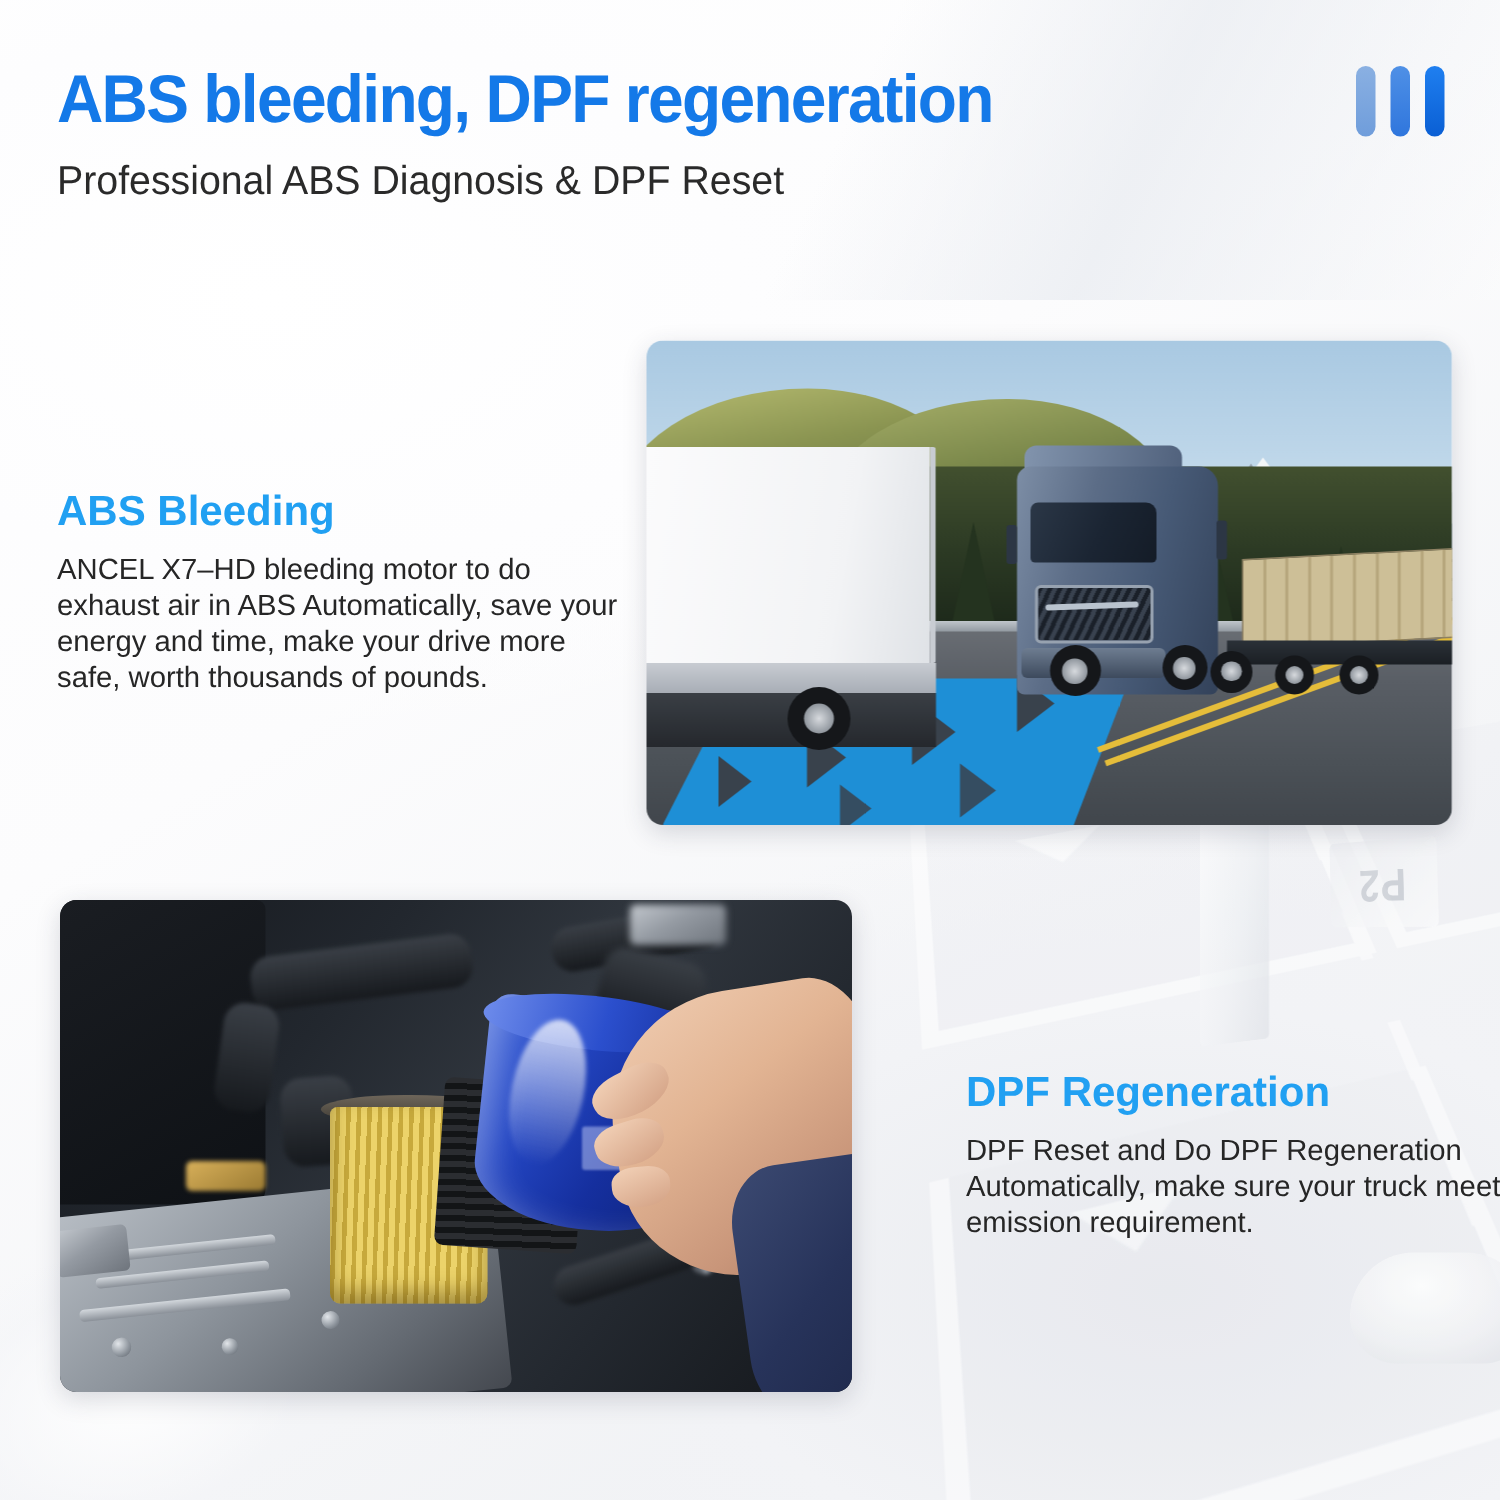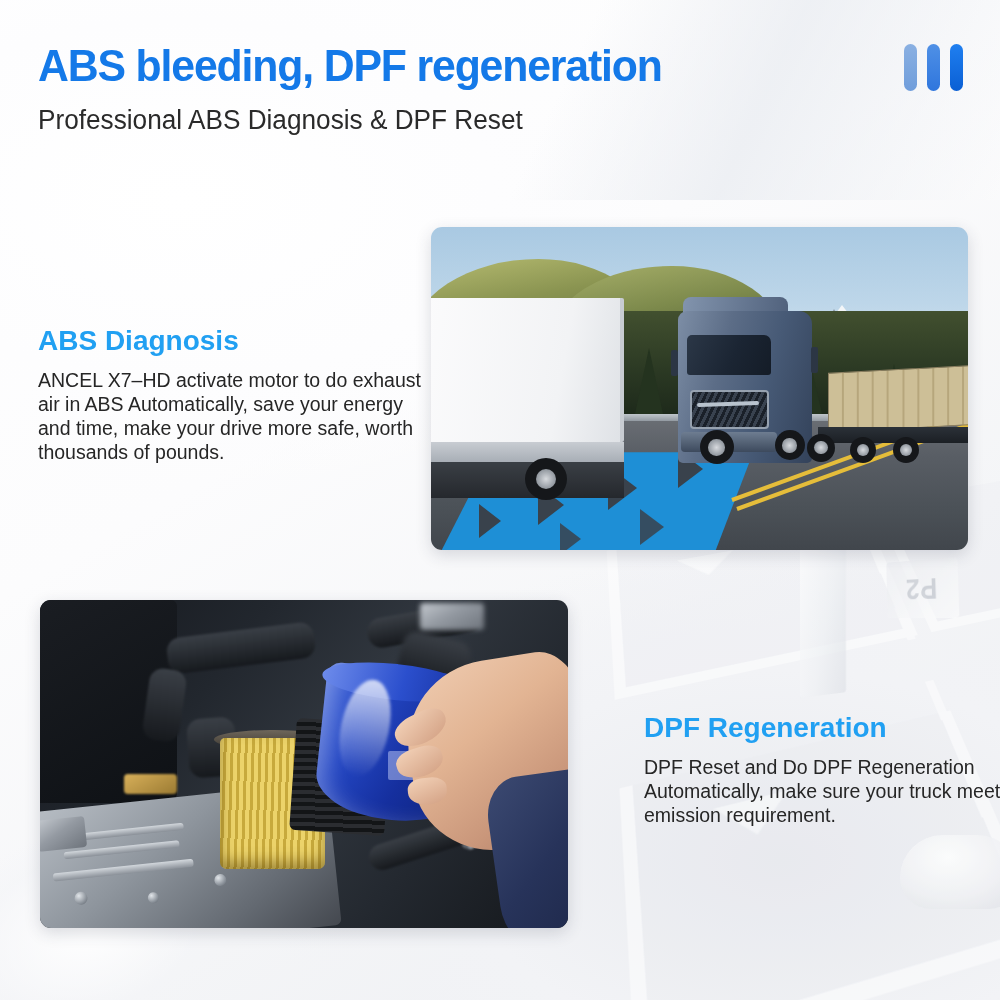--- a/index.html
+++ b/index.html
@@ -218,22 +218,22 @@
 
   <div class="title">ABS bleeding, DPF regeneration</div>
   <div class="subtitle">Professional ABS Diagnosis &amp; DPF Reset</div>
   <div class="bars">
     <i></i>
     <i></i>
     <i></i>
   </div>
 
   <div id="abs-block">
-    <div class="blk-h">ABS Diagnosis</div>
-    <div class="blk-p">ANCEL X7–HD activate motor to do exhaust air in ABS Automatically, save your energy and time, make your drive more safe, worth thousands of pounds.</div>
+    <div class="blk-h">ABS Bleeding</div>
+    <div class="blk-p">ANCEL X7–HD bleeding motor to do exhaust air in ABS Automatically, save your energy and time, make your drive more safe, worth thousands of pounds.</div>
   </div>
 
   <div id="dpf-block">
     <div class="blk-h">DPF Regeneration</div>
     <div class="blk-p">DPF Reset and Do DPF Regeneration Automatically, make sure your truck meet emission requirement.</div>
   </div>
 
   <div class="photo" id="photo-truck">
     <div class="ph">
       <div class="sky"></div>

